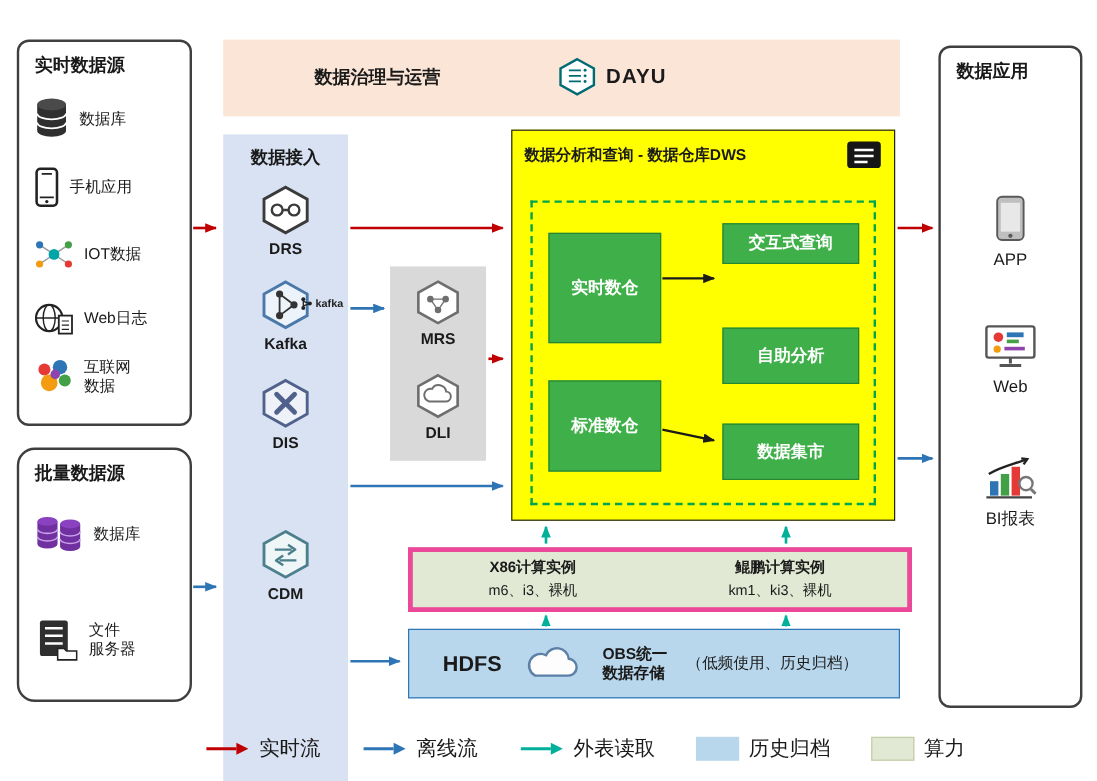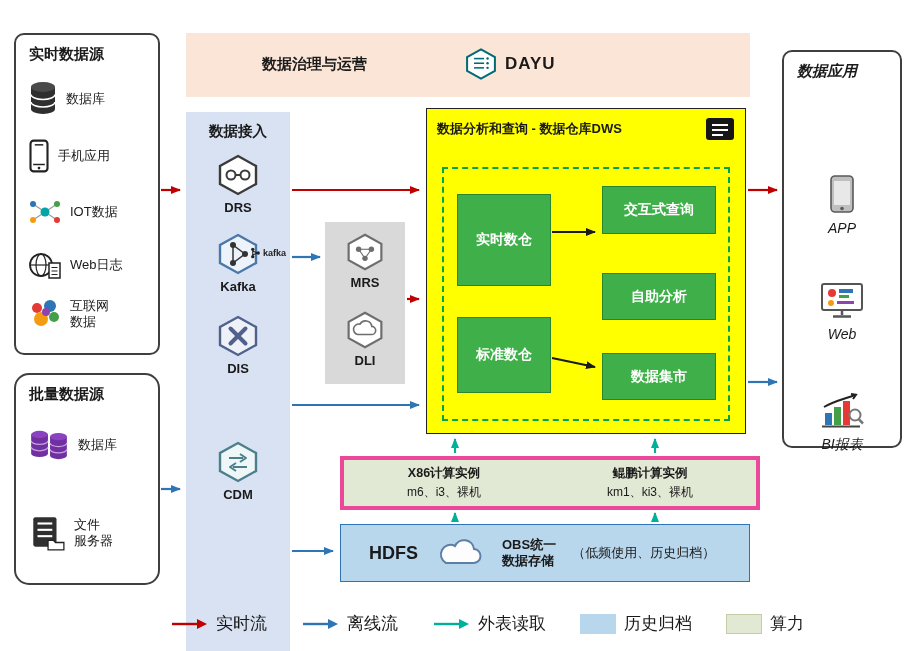--- a/index.html
+++ b/index.html
@@ -29,21 +29,21 @@
   .compute-box{position:absolute;left:340px;top:456px;width:420px;height:54px;background:#e1e8d3;border:4px solid #ec4899;
                box-sizing:border-box;display:flex;align-items:center;justify-content:space-around;}
   .compute-group{text-align:center;}
   .compute-title{font-weight:bold;font-size:12.5px;}
   .compute-sub{font-size:12px;margin-top:2px;}
   .hdfs-box{position:absolute;left:340px;top:524px;width:410px;height:58px;background:#b8d7ec;border:1.5px solid #2e75b6;
             box-sizing:border-box;display:flex;align-items:center;gap:16px;padding-left:28px;}
   .hdfs-title{font-weight:bold;font-size:18px;}
   .obs-label{font-weight:bold;font-size:13px;line-height:1.25;}
   .obs-note{font-size:13px;}
-  .apps-panel{left:782px;top:50px;width:120px;height:398px;font-style:italic;}
+  .apps-panel{left:782px;top:38px;width:120px;height:552px;}
   .app-group{position:absolute;left:0;width:100%;display:flex;flex-direction:column;align-items:center;gap:6px;}
   .app-label{font-size:14px;}
   .legend{position:absolute;left:170px;top:612px;display:flex;align-items:center;gap:34px;}
   .legend-item{display:flex;align-items:center;gap:8px;font-size:17px;}
   .swatch{width:36px;height:20px;display:inline-block;}
   .swatch-archive{background:#b8d7ec;}
   .swatch-compute{background:#e1e8d3;border:1px solid #c3cda6;box-sizing:border-box;}
   .overlay{position:absolute;left:0;top:0;width:914px;height:651px;pointer-events:none;z-index:20;}
 </style>
 </head>
@@ -238,21 +238,21 @@
         <line x1="7" y1="18" x2="18" y2="18" stroke="#fdfdfd" stroke-width="2"></line>
       </svg>
     </div>
     <div class="dws-dashed"></div>
     <div class="green-box" style="left:30px;top:85px;width:94px;height:92px;">
       <span>实时数仓</span>
     </div>
     <div class="green-box" style="left:30px;top:208px;width:94px;height:76px;">
       <span>标准数仓</span>
     </div>
-    <div class="green-box" style="left:175px;top:77px;width:114px;height:48px;">
+    <div class="green-box" style="left:175px;top:77px;width:114px;height:34px;">
       <span>交互式查询</span>
     </div>
     <div class="green-box" style="left:175px;top:164px;width:114px;height:47px;">
       <span>自助分析</span>
     </div>
     <div class="green-box" style="left:175px;top:244px;width:114px;height:47px;">
       <span>数据集市</span>
     </div>
   </div>
 

